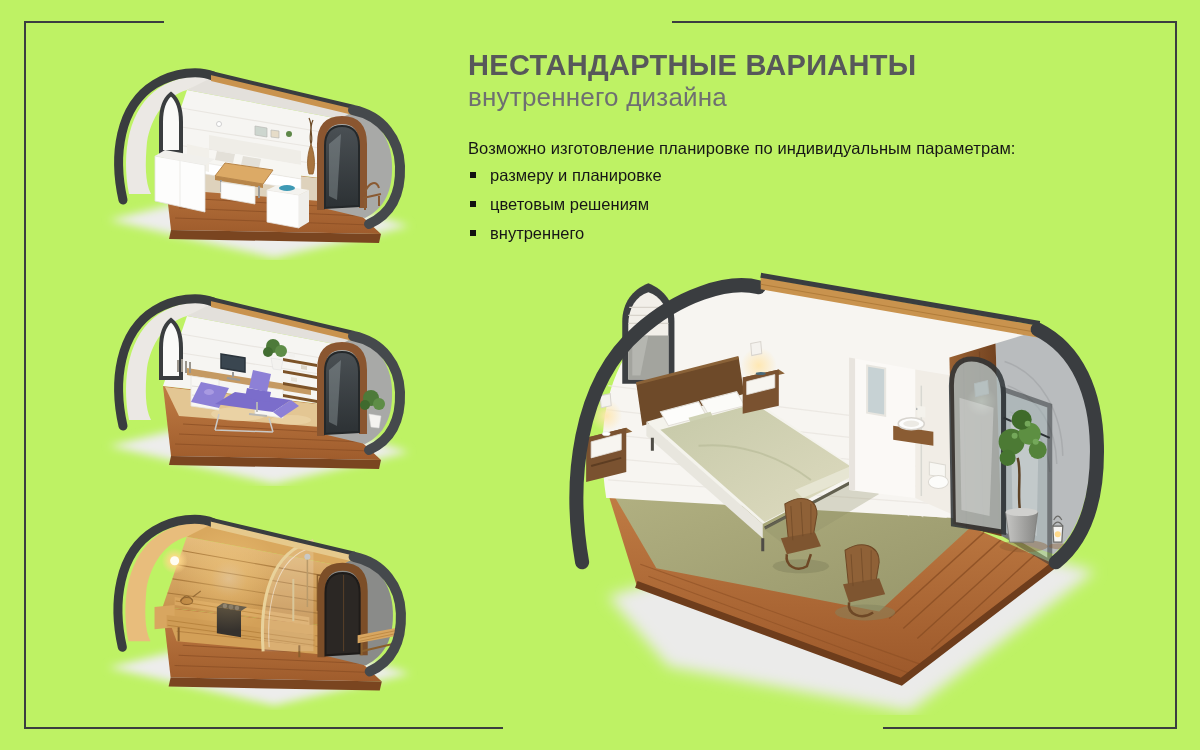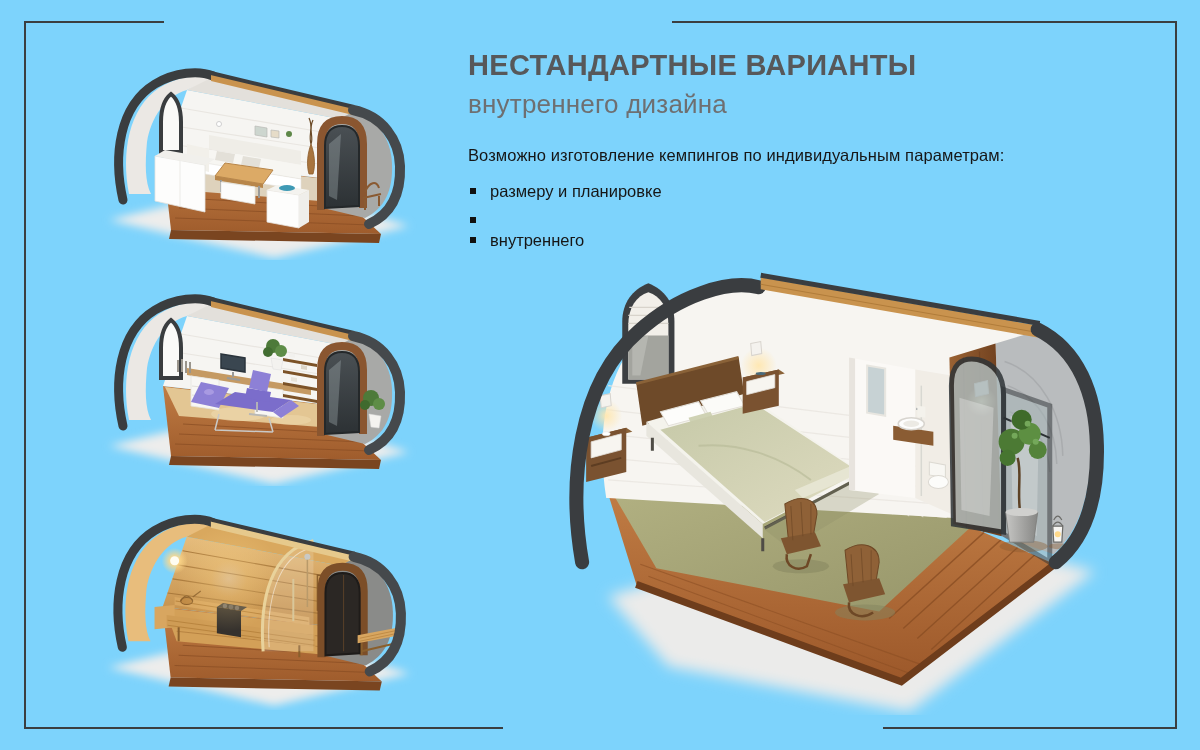--- a/index.html
+++ b/index.html
@@ -1,53 +1,54 @@
 <!DOCTYPE html>
 <html><head>
 <meta charset="utf-8">
 <style>
   html,body { margin:0; padding:0; background:#ffffff; }
   #slide {
-    position:relative; width:1200px; height:750px; background:#7dd3fc;
+    position:relative; width:1200px; height:750px; background:#bef264;
     font-family:"Liberation Sans", sans-serif; overflow:hidden;
   }
   .border-seg { position:absolute; background:#3b3e40; }
   .pod { position:absolute; }
   #text-block { position:absolute; left:468px; top:50px; width:580px; }
   .title { font-size:29px; font-weight:700; color:#57585a; letter-spacing:0.3px; line-height:1.05; }
-  .subtitle { font-size:26px; font-weight:400; color:#6e6f71; margin-top:9px; letter-spacing:0.2px; }
+  .subtitle { font-size:26px; font-weight:400; color:#6e6f71; margin-top:2px; letter-spacing:0.2px; }
   .intro { font-size:16.5px; color:#161616; margin-top:26px; letter-spacing:0.1px; }
-  .bullets { margin-top:15px; }
+  .bullets { margin-top:6px; }
   .bullet-row { display:flex; align-items:flex-start; margin:0 0 6px 2px; }
   .bullet-sq { width:6px; height:6px; background:#111; margin:8px 14px 0 0; flex:0 0 aupx; flex-shrink:0; }
   .bullet-label { font-size:16.5px; color:#161616; line-height:23px; }
 </style>
 </head>
 <body>
 
 <div id="slide">
 
   <div class="border-seg" style="left:24px;  top:21px;  width:140px;  height:2px;"></div>
   <div class="border-seg" style="left:672px; top:21px;  width:505px;  height:2px;"></div>
   <div class="border-seg" style="left:24px;  top:727px; width:479px; height:2px;"></div>
   <div class="border-seg" style="left:883px; top:727px; width:294px; height:2px;"></div>
   <div class="border-seg" style="left:24px;   top:21px; width:2px; height:708px;"></div>
   <div class="border-seg" style="left:1175px; top:21px; width:2px; height:708px;"></div>
 
   <div id="text-block">
     <div class="title">НЕСТАНДАРТНЫЕ ВАРИАНТЫ</div>
     <div class="subtitle">внутреннего дизайна</div>
-    <div class="intro">Возможно изготовление кемпингов по индивидуальным параметрам:</div>
+    <div class="intro">Возможно изготовление планировке по индивидуальным параметрам:</div>
     <div class="bullets">
       <div class="bullet-row">
         <span class="bullet-sq"></span>
         <span class="bullet-label">размеру и планировке</span>
       </div>
       <div class="bullet-row">
         <span class="bullet-sq"></span>
+        <span class="bullet-label">цветовым решениям</span>
       </div>
       <div class="bullet-row">
         <span class="bullet-sq"></span>
         <span class="bullet-label">внутреннего</span>
       </div>
     </div>
   </div>
 
   <svg class="pod" style="left:58px; top:32px;" width="362" height="228" viewBox="0 0 360 228">
     <defs>

